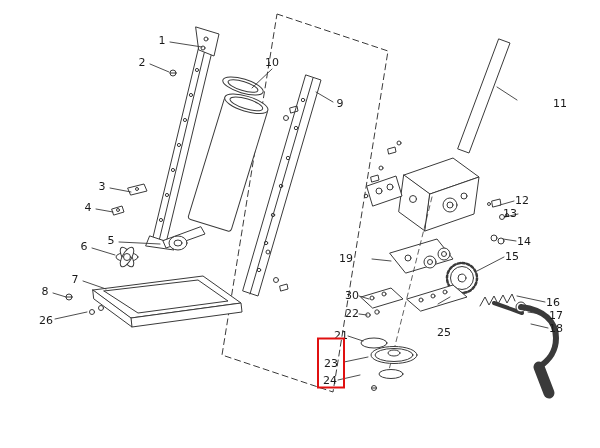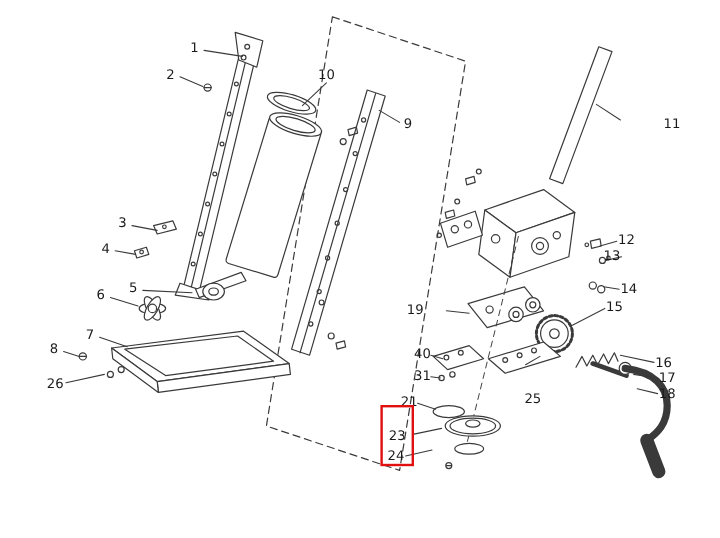--- a/index.html
+++ b/index.html
@@ -249,21 +249,21 @@
       <div class="part-label" style="left: 272px; top: 62px;">10</div>
       <div class="part-label" style="left: 524px; top: 103px; margin-left: 36px;">11</div>
       <div class="part-label" style="left: 522px; top: 200px;">12</div>
       <div class="part-label" style="left: 510px; top: 213px;">13</div>
       <div class="part-label" style="left: 524px; top: 241px;">14</div>
       <div class="part-label" style="left: 512px; top: 256px; text-align: right;">15</div>
       <div class="part-label" style="left: 553px; top: 302px;">16</div>
       <div class="part-label" style="left: 556px; top: 315px;">17</div>
       <div class="part-label" style="left: 556px; top: 328px;">18</div>
       <div class="part-label" style="left: 346px; top: 258px;">19</div>
-      <div class="part-label" style="left: 352px; top: 295px;">40</div>
+      <div class="part-label" style="left: 352px; top: 295px;">30</div>
       <div class="part-label" style="left: 341px; top: 335px;">21</div>
-      <div class="part-label" style="left: 352px; top: 313px;">31</div>
+      <div class="part-label" style="left: 352px; top: 313px;">22</div>
       <div class="part-label highlighted" style="left: 331px; top: 363px;">23</div>
       <div class="part-label" style="left: 330px; top: 380px;">24</div>
       <div class="part-label" style="left: 444px; top: 306px; margin-top: 26px;">25</div>
       <div class="part-label" style="left: 46px; top: 320px;">26</div>
     </div>
 </div>
 
 </body></html>

